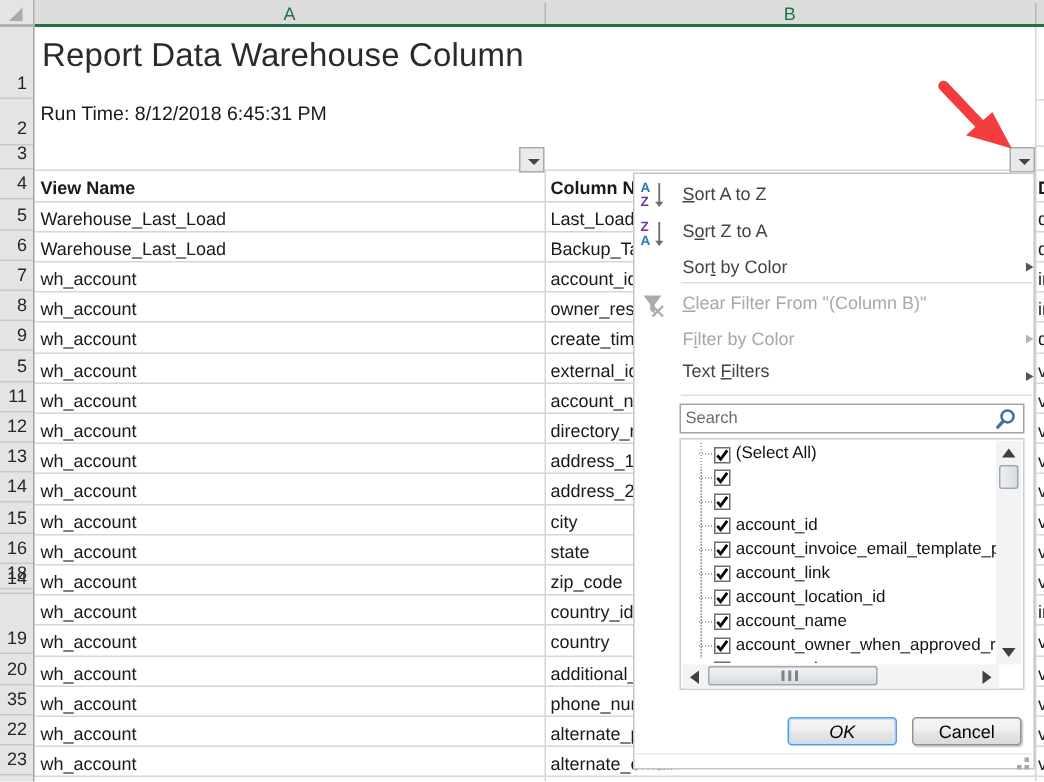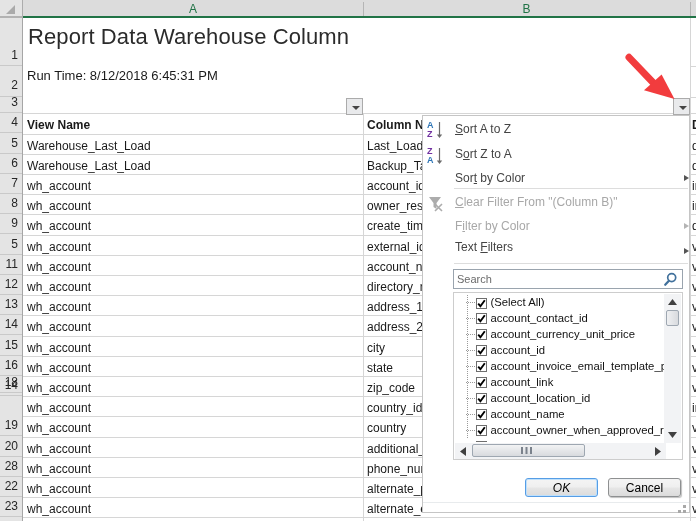--- a/index.html
+++ b/index.html
@@ -101,21 +101,21 @@
 <div class="rh" style="top:254.7px;height:20.2px;line-height:19.1px">11</div>
 <div class="rh" style="top:274.9px;height:20.2px;line-height:19.1px">12</div>
 <div class="rh" style="top:295.1px;height:20.2px;line-height:19.1px">13</div>
 <div class="rh" style="top:315.3px;height:20.2px;line-height:19.1px">14</div>
 <div class="rh" style="top:335.5px;height:20.2px;line-height:19.1px">15</div>
 <div class="rh" style="top:355.7px;height:20.2px;line-height:19.1px">16</div>
 <div class="rh" style="top:375.9px;height:20.2px;line-height:19.1px">14</div>
 <div class="rh" style="top:373px;height:20.2px;line-height:19.1px">18</div>
 <div class="rh" style="top:416.3px;height:20.2px;line-height:19.1px">19</div>
 <div class="rh" style="top:436.5px;height:20.2px;line-height:19.1px">20</div>
-<div class="rh" style="top:456.7px;height:20.2px;line-height:19.1px">28</div>
+<div class="rh" style="top:456.7px;height:20.2px;line-height:19.1px">35</div>
 <div class="rh" style="top:476.9px;height:20.2px;line-height:19.1px">22</div>
 <div class="rh" style="top:497.1px;height:20.2px;line-height:19.1px">23</div>
 <div class="rh" style="top:517.3px;height:20.2px;line-height:19.1px"></div>
 <div id="title">Report Data Warehouse Column</div>
 <div id="runtime">Run Time: 8/12/2018 6:45:31 PM</div>
 <div class="rt b" style="top:113.3px;left:27px">View Name</div>
 <div class="rt b" style="top:113.3px;left:367px">Column Name</div>
 <div class="rt b" style="top:113.3px;left:692px">Data Type</div>
 <div class="rt" style="top:133.5px;left:27px">Warehouse_Last_Load</div>
 <div class="rt" style="top:133.5px;left:367px">Last_Load_Date</div>
@@ -233,30 +233,28 @@
           </div>
           <div class="ctext">(Select All)</div>
         </div>
 <div class="trow" style="top:17.3px">
 <div class="tdot"></div>
           <div class="cb">
             <svg width="9" height="9" viewBox="0 0 9 9">
               <path d="M1.2 4.6 L3.4 7.2 L7.8 1.2" stroke="#000" stroke-width="1.9" fill="none"></path>
             </svg>
           </div>
-          <div class="ctext">account_contact_id</div>
         </div>
 <div class="trow" style="top:33.2px">
 <div class="tdot"></div>
           <div class="cb">
             <svg width="9" height="9" viewBox="0 0 9 9">
               <path d="M1.2 4.6 L3.4 7.2 L7.8 1.2" stroke="#000" stroke-width="1.9" fill="none"></path>
             </svg>
           </div>
-          <div class="ctext">account_currency_unit_price</div>
         </div>
 <div class="trow" style="top:49.1px">
 <div class="tdot"></div>
           <div class="cb">
             <svg width="9" height="9" viewBox="0 0 9 9">
               <path d="M1.2 4.6 L3.4 7.2 L7.8 1.2" stroke="#000" stroke-width="1.9" fill="none"></path>
             </svg>
           </div>
           <div class="ctext">account_id</div>
         </div>

